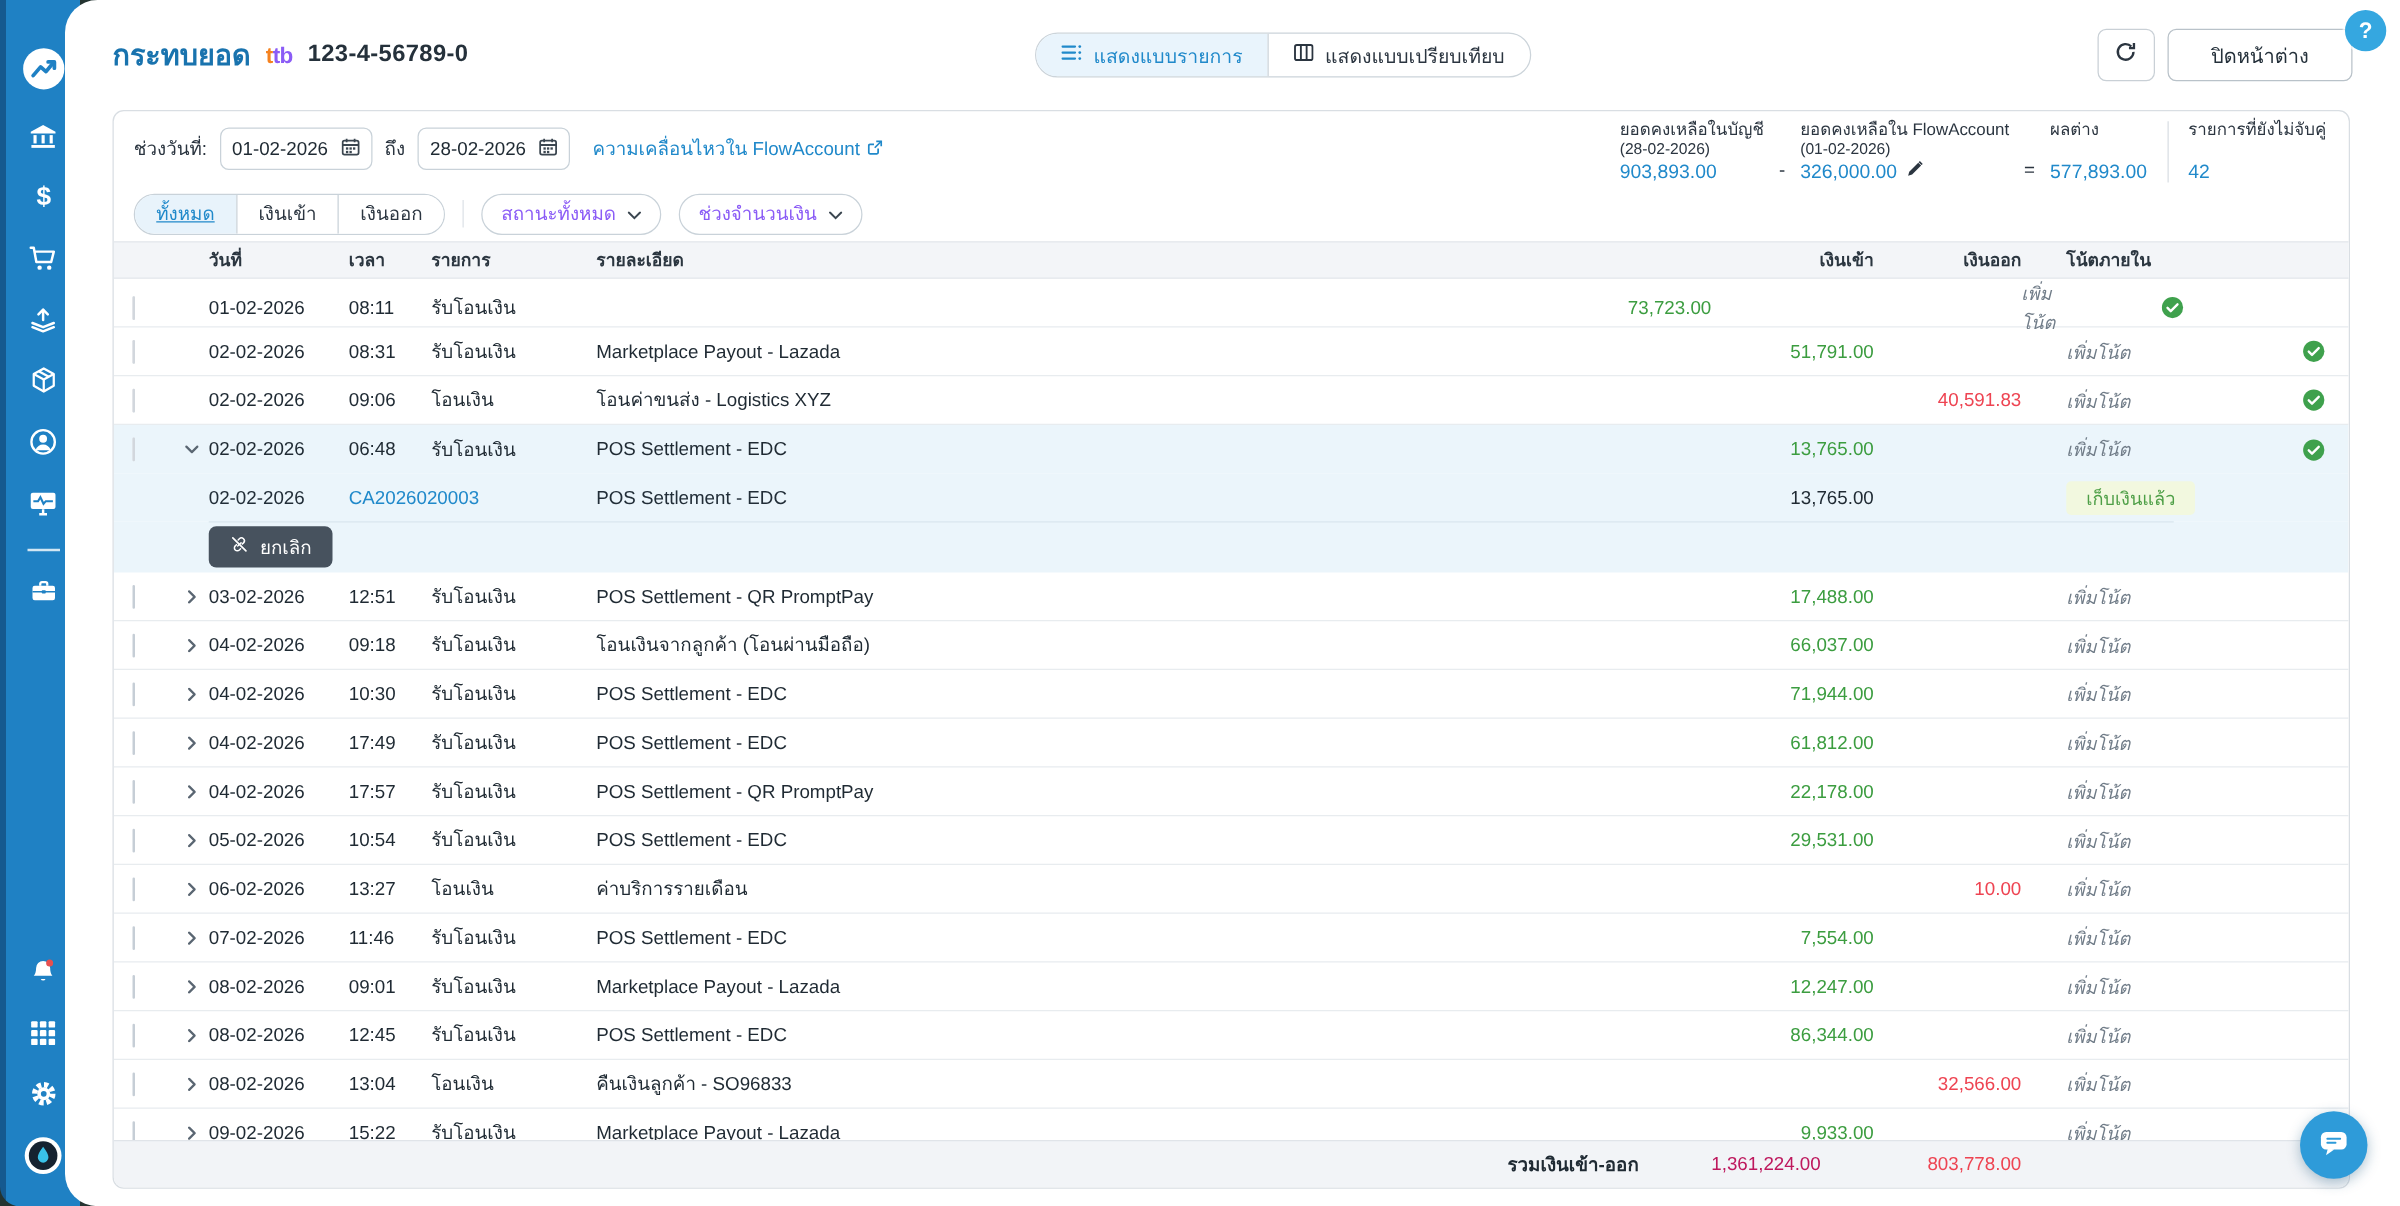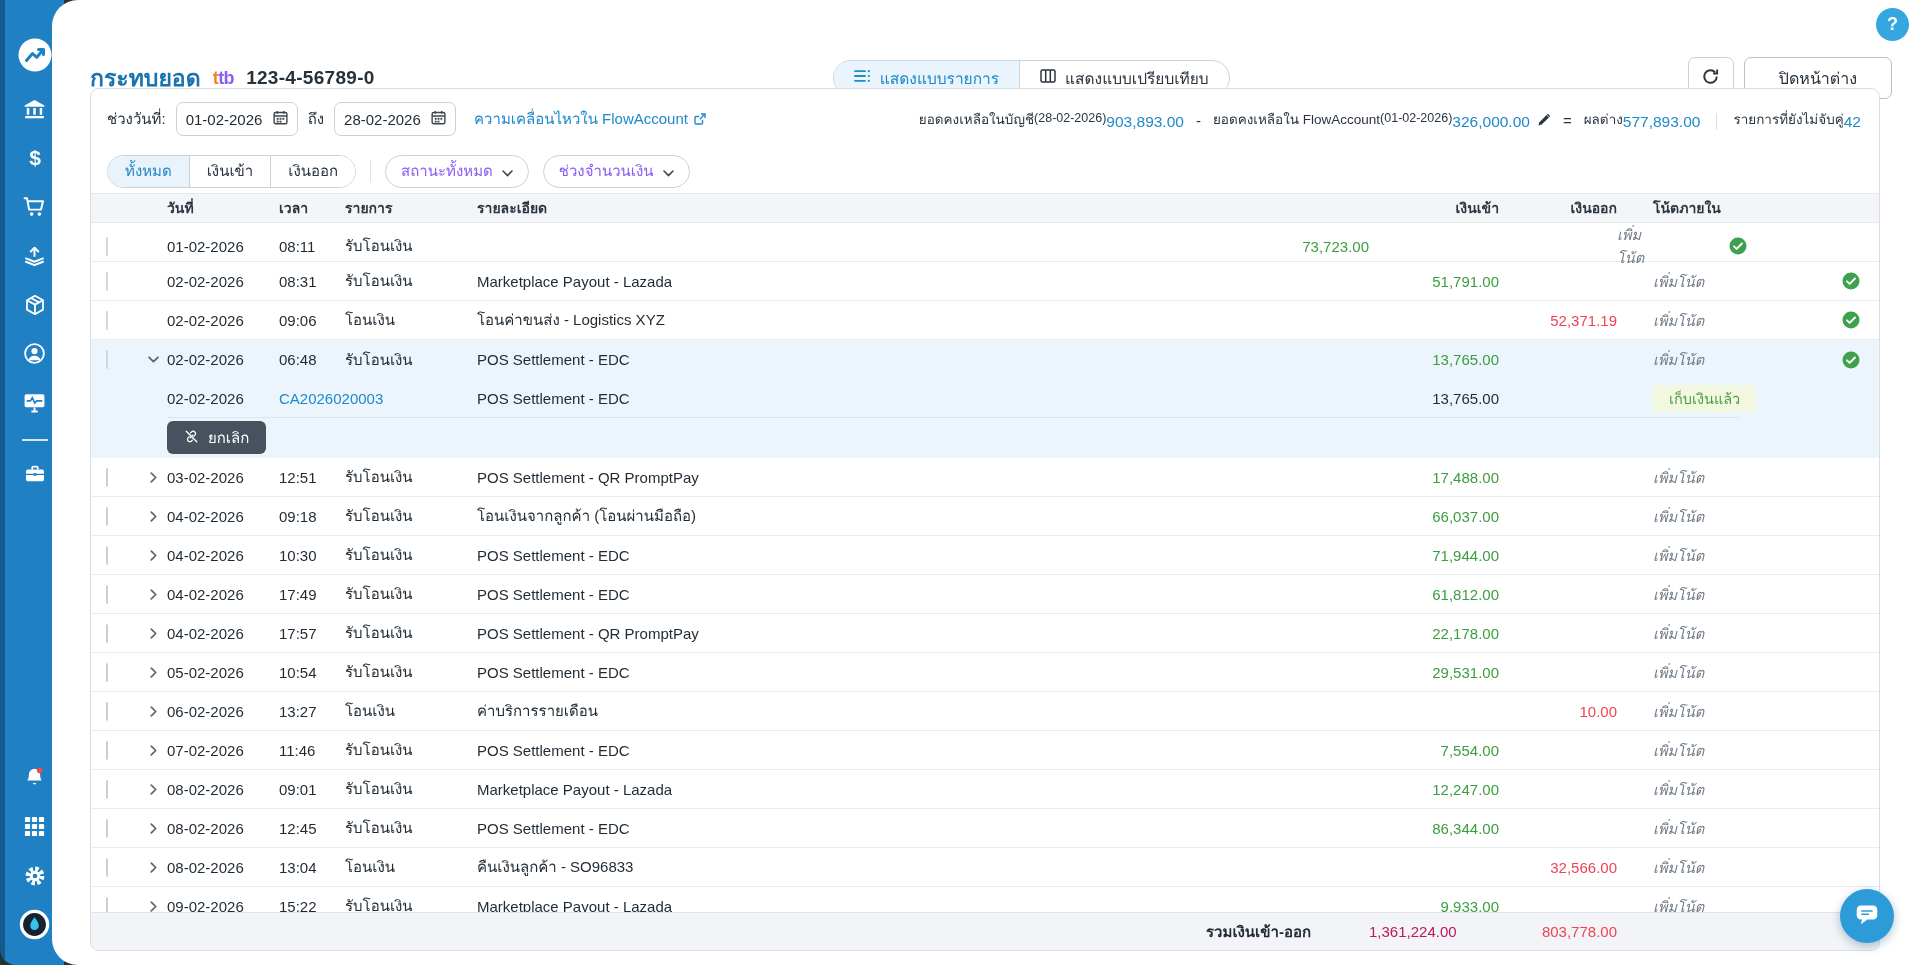--- a/index.html
+++ b/index.html
@@ -22,21 +22,21 @@
 
   .help-fab { position:absolute; top:8px; right:11px; width:33px; height:33px; border-radius:50%;
     background:#35a7e0; color:#fff; font-size:18px; font-weight:bold; display:flex; align-items:center;
     justify-content:center; box-shadow:0 0 0 2px rgba(255,255,255,.6); cursor:pointer; z-index:9; }
 
   .chat-fab { position:absolute; right:26px; bottom:22px; width:54px; height:54px; border-radius:50%;
     background:#2e9bd9; display:flex; align-items:center; justify-content:center; cursor:pointer;
     box-shadow:0 3px 10px rgba(20,80,120,.35); z-index:9; }
 
   
-  .topbar { position:absolute; left:38px; right:28px; top:0; height:88px; display:flex; align-items:center;margin-top:34px; }
+  .topbar { position:absolute; left:38px; right:38px; top:0; height:88px; display:flex; align-items:center; }
   .title-block { display:flex; align-items:center; gap:12px; }
   .page-title { font-size:23px; font-weight:bold; color:#1973ae; }
   .bank-logo { font-size:18px; font-weight:800; letter-spacing:-.5px; }
   .bank-logo .t1 { color:#f5821f; } .bank-logo .t2 { color:#8b5cf6; }
   .account-no { font-size:19px; font-weight:bold; color:#25313b; letter-spacing:.3px; }
 
   .toggle-zone { flex:1; display:flex; justify-content:center; }
   .view-toggle { display:inline-flex; border:1px solid #ccd4da; border-radius:19px; overflow:hidden; height:36px; background:#fff; }
   .vt-seg { padding:0 20px; display:flex; align-items:center; gap:9px; font-size:15.5px; color:#2b3540; cursor:pointer; }
   .vt-seg + .vt-seg { border-left:1px solid #ccd4da; }
@@ -55,33 +55,33 @@
 
   .f1 { height:60px; display:flex; align-items:center; padding:0 18px 0 16px; justify-content:space-between; }
   .f1-left { display:flex; align-items:center; gap:10px; }
   .f1-label { font-size:15px; color:#2b3540; }
   .date-box { width:122px; height:34px; border:1px solid #c9d2d9; border-radius:7px; display:flex;
     align-items:center; justify-content:space-between; padding:0 9px; font-size:15px; font-weight:500;
     color:#1f2a33; background:#fff; cursor:pointer; }
   .fa-link { font-size:15px; color:#2089ca; display:flex; align-items:center; gap:6px; cursor:pointer; margin-left:8px; text-decoration:none; }
 
   .summary { display:flex; align-items:stretch; gap:12px; padding-top:4px; }
-  .sum-col { display:flex; flex-direction:row; }
+  .sum-col { display:flex; flex-direction:column; }
   .sum-label { font-size:13.5px; color:#2b3540; line-height:17px; }
   .sum-date { font-size:12.5px; color:#2b3540; line-height:15px; }
   .sum-gap { height:15px; }
   .sum-value { font-size:15.5px; color:#2089ca; font-weight:500; line-height:21px; display:flex; align-items:center; gap:7px; }
   .sum-op { align-self:flex-end; font-size:15px; color:#2b3540; padding-bottom:3px; }
   .sum-div { width:1px; background:#d9dee3; margin:2px 4px; }
 
   .f2 { height:44px; display:flex; align-items:center; gap:14px; padding:0 16px; }
   .tab-group { display:inline-flex; border:1px solid #c9d2d9; border-radius:17px; overflow:hidden; height:33px; background:#fff; }
   .tab { padding:0 17px; display:flex; align-items:center; font-size:15px; color:#2b3540; cursor:pointer; background:#fff; }
   .tab + .tab { border-left:1px solid #c9d2d9; }
-  .tab.active { background:#e8f3fb; color:#2089ca; font-weight:500; }
+  .tab.active { background:#e8f3fb; color:#2089ca; font-weight:500;text-decoration:underline; }
   .f2-div { width:1px; height:22px; background:#dde2e7; }
   .pill { border:1px solid #c9d2d9; border-radius:17px; height:33px; padding:0 15px; display:inline-flex;
     align-items:center; gap:9px; font-size:15px; color:#8b5cf6; background:#fff; cursor:pointer; }
 
   
   .grid { display:grid; grid-template-columns:48px 28px 112px 66px 132px 1fr 130px 118px 36px 170px 56px; align-items:center; }
   .thead { height:30px; background:#f3f5f8; border-top:1px solid #e3e8ec; border-bottom:1px solid #e3e8ec;
     font-size:14px; font-weight:bold; color:#2b3640; }
   .th-right { text-align:right; }
   .tbody { flex:1; position:relative; overflow:hidden; }
@@ -437,21 +437,21 @@
           </span>
         </div>
         <div class="trow grid">
           <span><span class="checkbox dis"></span></span>
           <span class="chev"></span>
           <span class="c-date">02-02-2026</span>
           <span class="c-time">09:06</span>
           <span>โอนเงิน</span>
           <span>โอนค่าขนส่ง - Logistics XYZ</span>
           <span class="c-in"></span>
-          <span class="c-out">52,371.19</span>
+          <span class="c-out">40,591.83</span>
           <span></span>
           <span><span class="add-note">เพิ่มโน้ต</span></span>
           <span class="status-cell">
             <svg width="18" height="18" viewBox="0 0 18 18">
               <circle cx="9" cy="9" r="8.5" fill="#3fa14d"></circle>
               <path d="M5 9.3l2.6 2.6L13 6.5" stroke="#fff" stroke-width="1.9" fill="none" stroke-linecap="round" stroke-linejoin="round"></path>
             </svg>
           </span>
         </div>
         <div class="trow grid in-exp">

